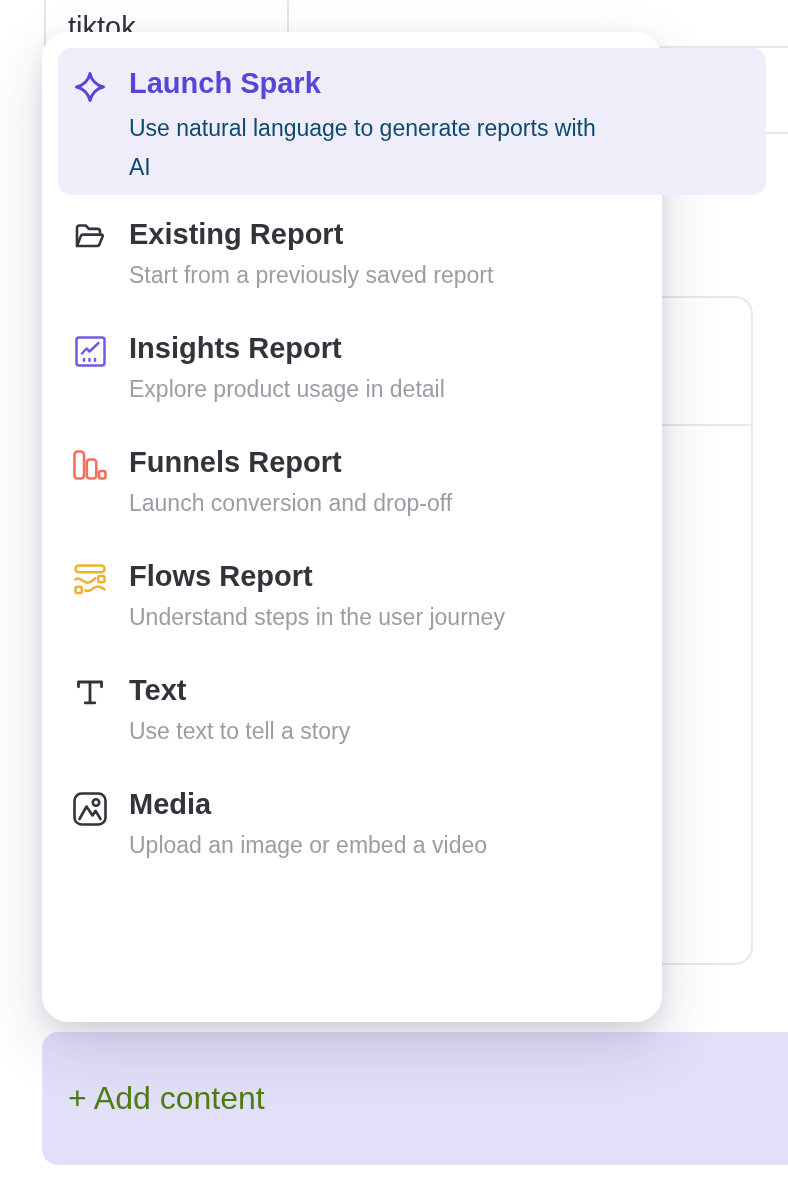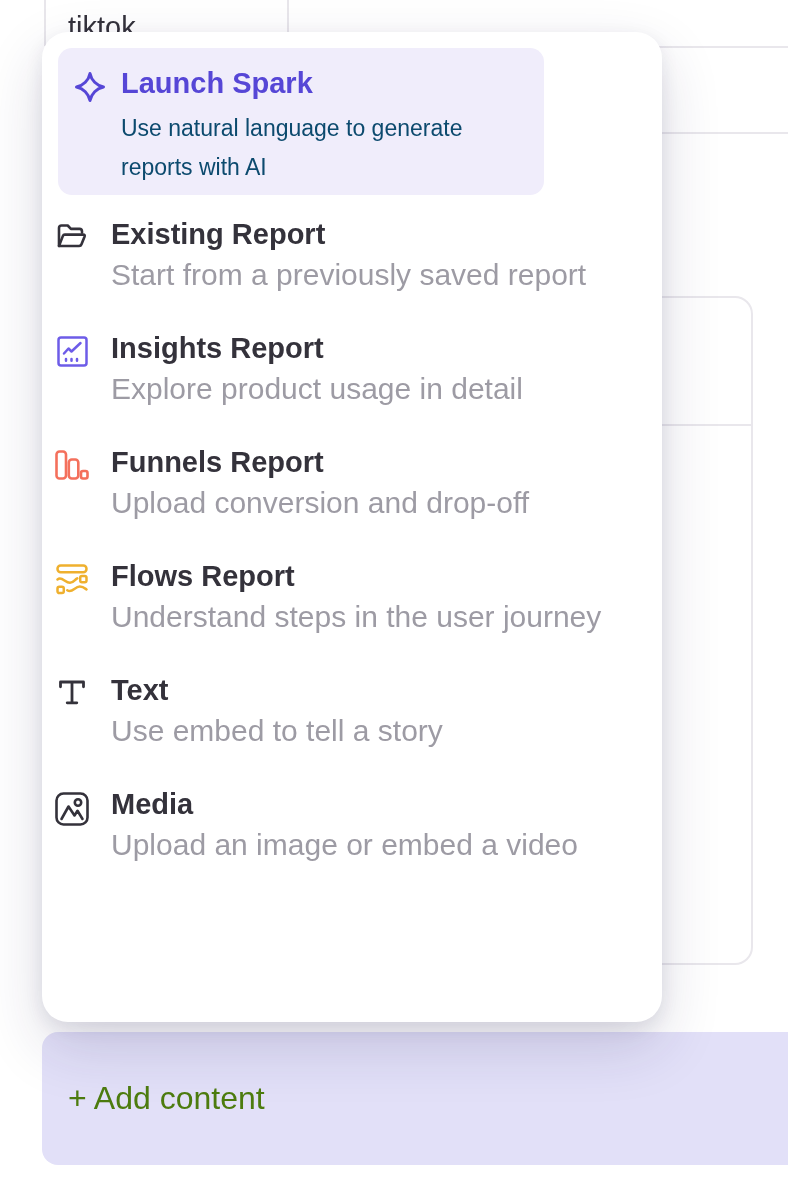--- a/index.html
+++ b/index.html
@@ -16,32 +16,32 @@
   .bg-hline.h2 { top:132px; }
   .bg-card { position:absolute; left:598px; top:296px; width:155px; height:669px;
              border:2px solid #E9E7EC; border-radius:18px; background:#ffffff; z-index:1; }
   .bg-card-divider { position:absolute; left:-2px; right:-2px; top:126px; height:2px; background:#E9E7EC; }
 
   
   .panel { position:absolute; left:42px; top:32px; width:620px; height:990px; background:#ffffff;
            border-radius:26px; z-index:10;
            box-shadow:0 24px 60px rgba(38,30,80,0.16), 0 6px 18px rgba(38,30,80,0.09); }
 
-  .featured { position:absolute; left:16px; top:16px; width:486px; height:147px;
-              background:#F0EDFB; border-radius:14px; display:flex; padding:22px 16px 0 15px; gap:14px; cursor:pointer; }
+  .featured { position:absolute; left:16px; top:16px; width:708px; height:147px;
+              background:#F0EDFB; border-radius:14px; display:flex; padding:22px 16px 0 15px; gap:22px; cursor:pointer; }
   .featured .icon { width:34px; flex:none; }
   .fe-title { font-size:29px; line-height:34px; font-weight:600; color:#5646D6; margin-top:-4px; }
   .fe-desc  { font-size:23px; line-height:39px; color:#0c4a6e; margin-top:9px; max-width:480px; }
 
   .menu-list { position:absolute; left:0; top:190px; width:100%; }
-  .item { display:flex; padding-left:13px; gap:22px; height:114px; align-items:flex-start; cursor:pointer; }
+  .item { display:flex; padding-left:31px; gap:22px; height:114px; align-items:flex-start; cursor:pointer; }
   .item .icon { width:34px; flex:none; display:flex; justify-content:center; }
   .item .txt { margin-top:-5px; }
   .i-title { font-size:29px; line-height:34px; font-weight:600; color:#34323B; }
-  .i-desc  { font-size:30px; line-height:30px; color:#9D9BA4; margin-top:9px; }
+  .i-desc  { font-size:23px; line-height:30px; color:#9D9BA4; margin-top:9px; }
 
   
   .add-bar { position:absolute; left:42px; top:1032px; width:790px; height:133px;
              background:#E2E0F8; border-radius:16px; display:flex; align-items:center;
              padding-left:26px; z-index:5; cursor:pointer; }
   .add-label { font-size:32px; color:#4d7c0f; }
 
   svg { display:block; }
 </style>
 </head>
@@ -104,21 +104,21 @@
       <div class="item">
         <span class="icon">
           <svg width="34" height="30" viewBox="0 0 34 30" fill="none" stroke="#F4705C" stroke-width="2.6" stroke-linejoin="round">
             <rect x="1.5" y="1.5" width="9.5" height="27" rx="3"></rect>
             <rect x="13.8" y="9.5" width="9.5" height="19" rx="3"></rect>
             <rect x="26" y="21" width="6.5" height="7.5" rx="2"></rect>
           </svg>
         </span>
         <div class="txt">
           <div class="i-title">Funnels Report</div>
-          <div class="i-desc">Upload conversion and drop-off</div>
+          <div class="i-desc">Launch conversion and drop-off</div>
         </div>
       </div>
 
       <div class="item">
         <span class="icon">
           <svg width="32" height="31" viewBox="0 0 32 31" fill="none" stroke="#EFB02E" stroke-width="2.5" stroke-linecap="round" stroke-linejoin="round">
             <rect x="1.5" y="1.5" width="29" height="6.8" rx="3.2"></rect>
             <path d="M1.5 15.4 C6 11.9 9 18.8 14 18.8 C17.5 18.8 18.6 15.6 21.2 14.3"></path>
             <rect x="24.2" y="12" width="6.3" height="6.3" rx="1.8"></rect>
             <path d="M11.3 26.2 C16 29.6 18.8 22.6 23.8 22.6 C26.8 22.6 28.8 24.2 30.5 25.4"></path>
@@ -133,21 +133,21 @@
 
 
       <div class="item">
         <span class="icon">
           <svg width="30" height="29" viewBox="0 0 30 29" fill="none" stroke="#34323B" stroke-width="2.8" stroke-linecap="round">
             <path d="M3.5 4 h23 M3.5 4 v4.8 M26.5 4 v4.8 M15 4 v20.5 M10.2 24.8 h9.6"></path>
           </svg>
         </span>
         <div class="txt">
           <div class="i-title">Text</div>
-          <div class="i-desc">Use embed to tell a story</div>
+          <div class="i-desc">Use text to tell a story</div>
         </div>
       </div>
 
       <div class="item">
         <span class="icon">
           <svg width="34" height="34" viewBox="0 0 34 34" fill="none" stroke="#34323B" stroke-width="2.6" stroke-linecap="round" stroke-linejoin="round">
             <rect x="1.5" y="1.5" width="31" height="31" rx="7"></rect>
             <circle cx="23" cy="10.5" r="3.2"></circle>
             <path d="M6.5 27 L13.5 14.5 L19.5 23.5 L22.5 18.8 L27.5 27"></path>
           </svg>

